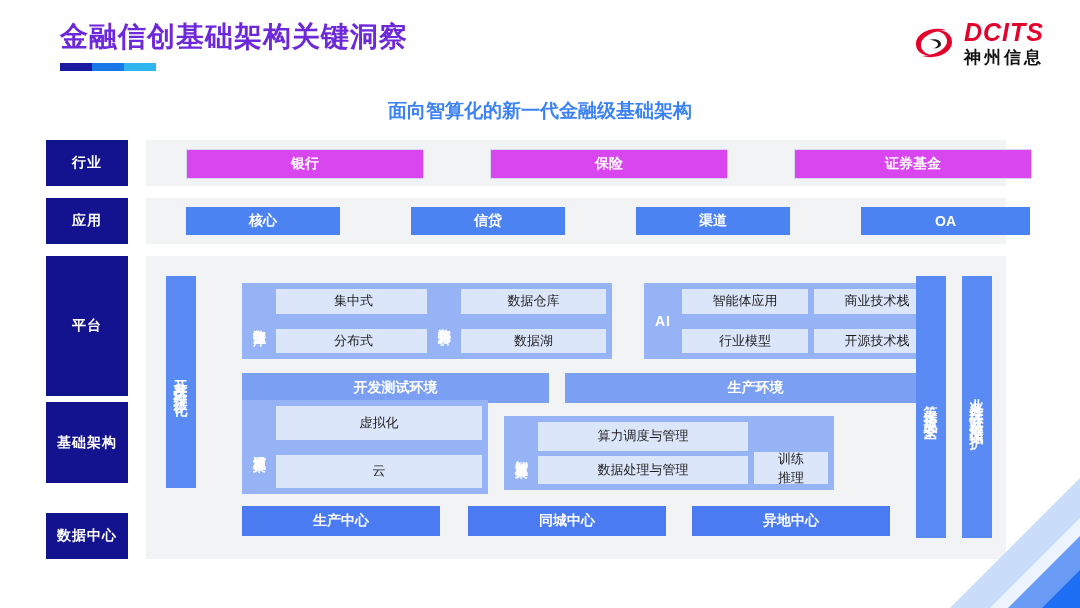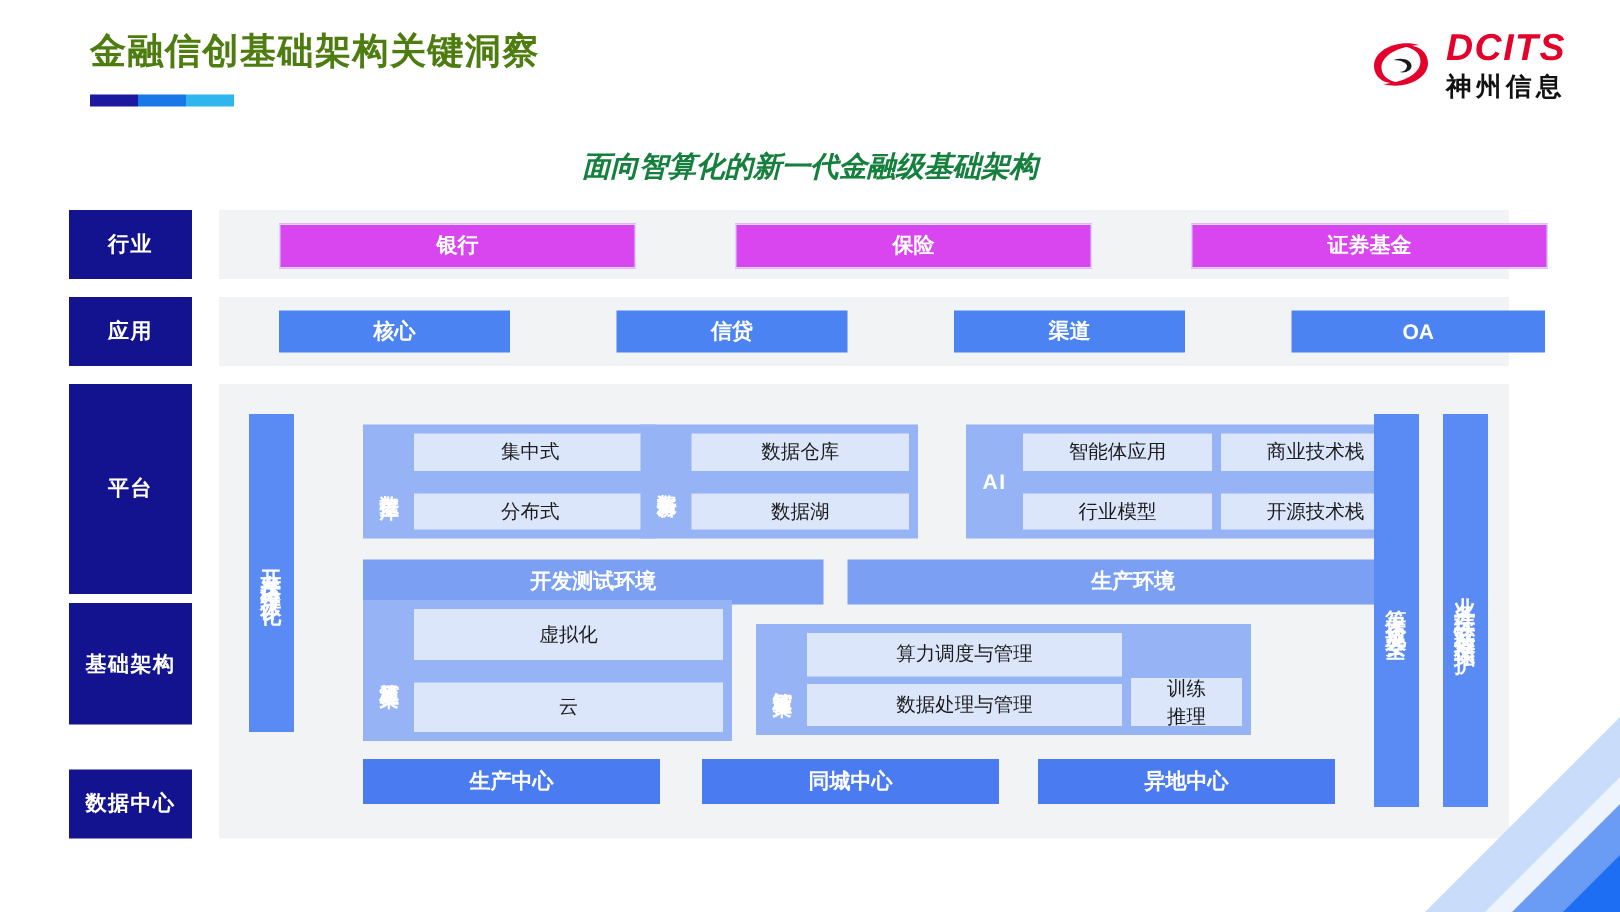--- a/index.html
+++ b/index.html
@@ -15,40 +15,40 @@
 
   
   .corner-deco{
     position:absolute;right:0;bottom:0;width:200px;height:150px;
     overflow:hidden;pointer-events:none;
   }
 
   
   .title{
     position:absolute;left:60px;top:18px;
-    font-size:24px;font-weight:bold;color:#4d7c0f;letter-spacing:1px;
+    font-size:28px;font-weight:bold;color:#6d28d9;letter-spacing:1px;
     white-space:nowrap;
   }
   .title-underline{position:absolute;left:60px;top:63px;display:flex;height:8px;width:96px;}
   .title-underline i{display:block;height:100%;flex:1;}
   .u1{background:#1a19a0;}
   .u2{background:#1878e8;}
   .u3{background:#2fb6ef;}
 
   
   .logo{position:absolute;right:36px;top:20px;display:flex;align-items:center;gap:8px;}
   .logo-mark{width:44px;height:44px;position:relative;flex:0 0 auto;}
   .logo-text{display:flex;flex-direction:column;line-height:1;}
   .logo-en{font-size:25px;font-weight:bold;color:#e3022c;letter-spacing:1px;font-style:italic;}
   .logo-cn{font-size:17px;font-weight:bold;color:#111;letter-spacing:3px;margin-top:4px;}
 
   
   .subtitle{
     position:absolute;left:0;right:0;top:98px;text-align:center;
-    font-size:19px;font-weight:bold;color:#15803d;font-style:italic;
+    font-size:19px;font-weight:bold;color:#3b82f6;
   }
 
   
   .diagram{position:absolute;left:46px;top:140px;width:960px;height:430px;}
   
   .lbl{
     position:absolute;left:0;
     width:82px;background:#13128f;color:#fff;
     display:flex;align-items:center;justify-content:center;
     font-size:14px;font-weight:bold;letter-spacing:1px;

